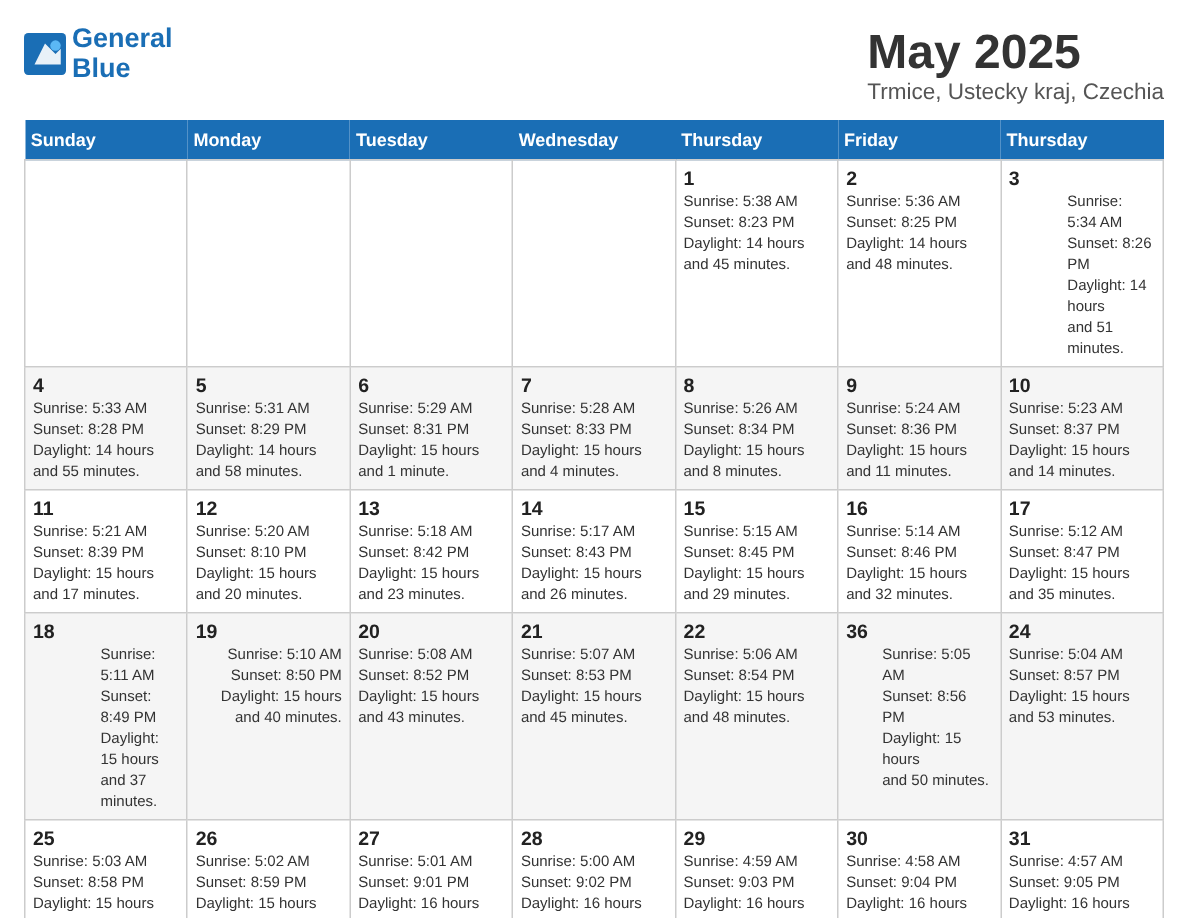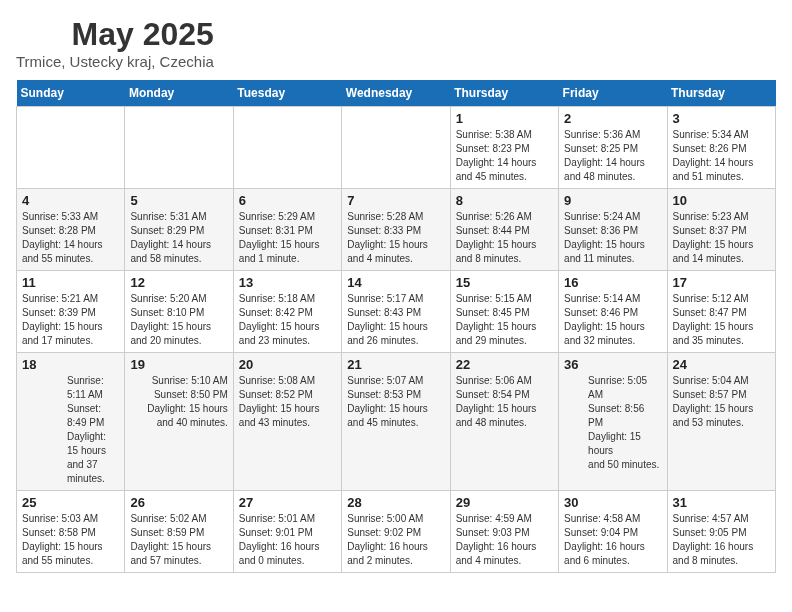--- a/index.html
+++ b/index.html
@@ -28,21 +28,21 @@
     }
     .logo-text span {
       color: #1a6eb5;
     }
     .logo-icon {
       width: 28px;
       height: 28px;
       margin-right: 4px;
     }
     .title-area {
-      text-align: right;
+      text-align: left;
     }
     .month-title {
       font-size: 32px;
       font-weight: bold;
       color: #333;
     }
     .location {
       font-size: 15px;
       color: #555;
     }
@@ -84,20 +84,31 @@
       line-height: 1.4;
     }
     .empty {
       background: #fff;
     }
   </style>
 </head>
 <body>
 
 <div class="header">
+  <div class="logo">
+    <svg class="logo-icon" viewBox="0 0 40 40">
+      <rect x="0" y="0" width="40" height="40" fill="#1a6eb5" rx="4"></rect>
+      <polygon points="10,30 20,10 30,20 35,15 35,30" fill="white" opacity="0.9"></polygon>
+      <circle cx="30" cy="12" r="5" fill="#5bb8f5"></circle>
+    </svg>
+    <div class="logo-text">
+      <div><span>General</span></div>
+      <div><span style="color:#1a6eb5">Blue</span></div>
+    </div>
+  </div>
   <div class="title-area">
     <div class="month-title">May 2025</div>
     <div class="location">Trmice, Ustecky kraj, Czechia</div>
   </div>
 </div>
 
 <table>
   <thead>
     <tr>
     <th>Sunday</th>
@@ -124,21 +135,21 @@
         </td>
         <td>
           <div class="day-num">2</div>
           <div class="day-info" style="white-space: pre-line;">Sunrise: 5:36 AM
 Sunset: 8:25 PM
 Daylight: 14 hours
 and 48 minutes.</div>
         </td>
         <td>
           <div class="day-num">3</div>
-          <div class="day-info" style="white-space: pre-line;">Sunrise: 5:34 AM
+          <div class="day-info" style="white-space: pre-line; margin-left: 39px;">Sunrise: 5:34 AM
 Sunset: 8:26 PM
 Daylight: 14 hours
 and 51 minutes.</div>
         </td>
       </tr>
       <tr>
         <td>
           <div class="day-num">4</div>
           <div class="day-info" style="white-space: pre-line;">Sunrise: 5:33 AM
 Sunset: 8:28 PM
@@ -162,21 +173,21 @@
         <td>
           <div class="day-num">7</div>
           <div class="day-info" style="white-space: pre-line;">Sunrise: 5:28 AM
 Sunset: 8:33 PM
 Daylight: 15 hours
 and 4 minutes.</div>
         </td>
         <td>
           <div class="day-num">8</div>
           <div class="day-info" style="white-space: pre-line;">Sunrise: 5:26 AM
-Sunset: 8:44 PM
+Sunset: 8:34 PM
 Daylight: 15 hours
 and 8 minutes.</div>
         </td>
         <td>
           <div class="day-num">9</div>
           <div class="day-info" style="white-space: pre-line;">Sunrise: 5:24 AM
 Sunset: 8:36 PM
 Daylight: 15 hours
 and 11 minutes.</div>
         </td>

